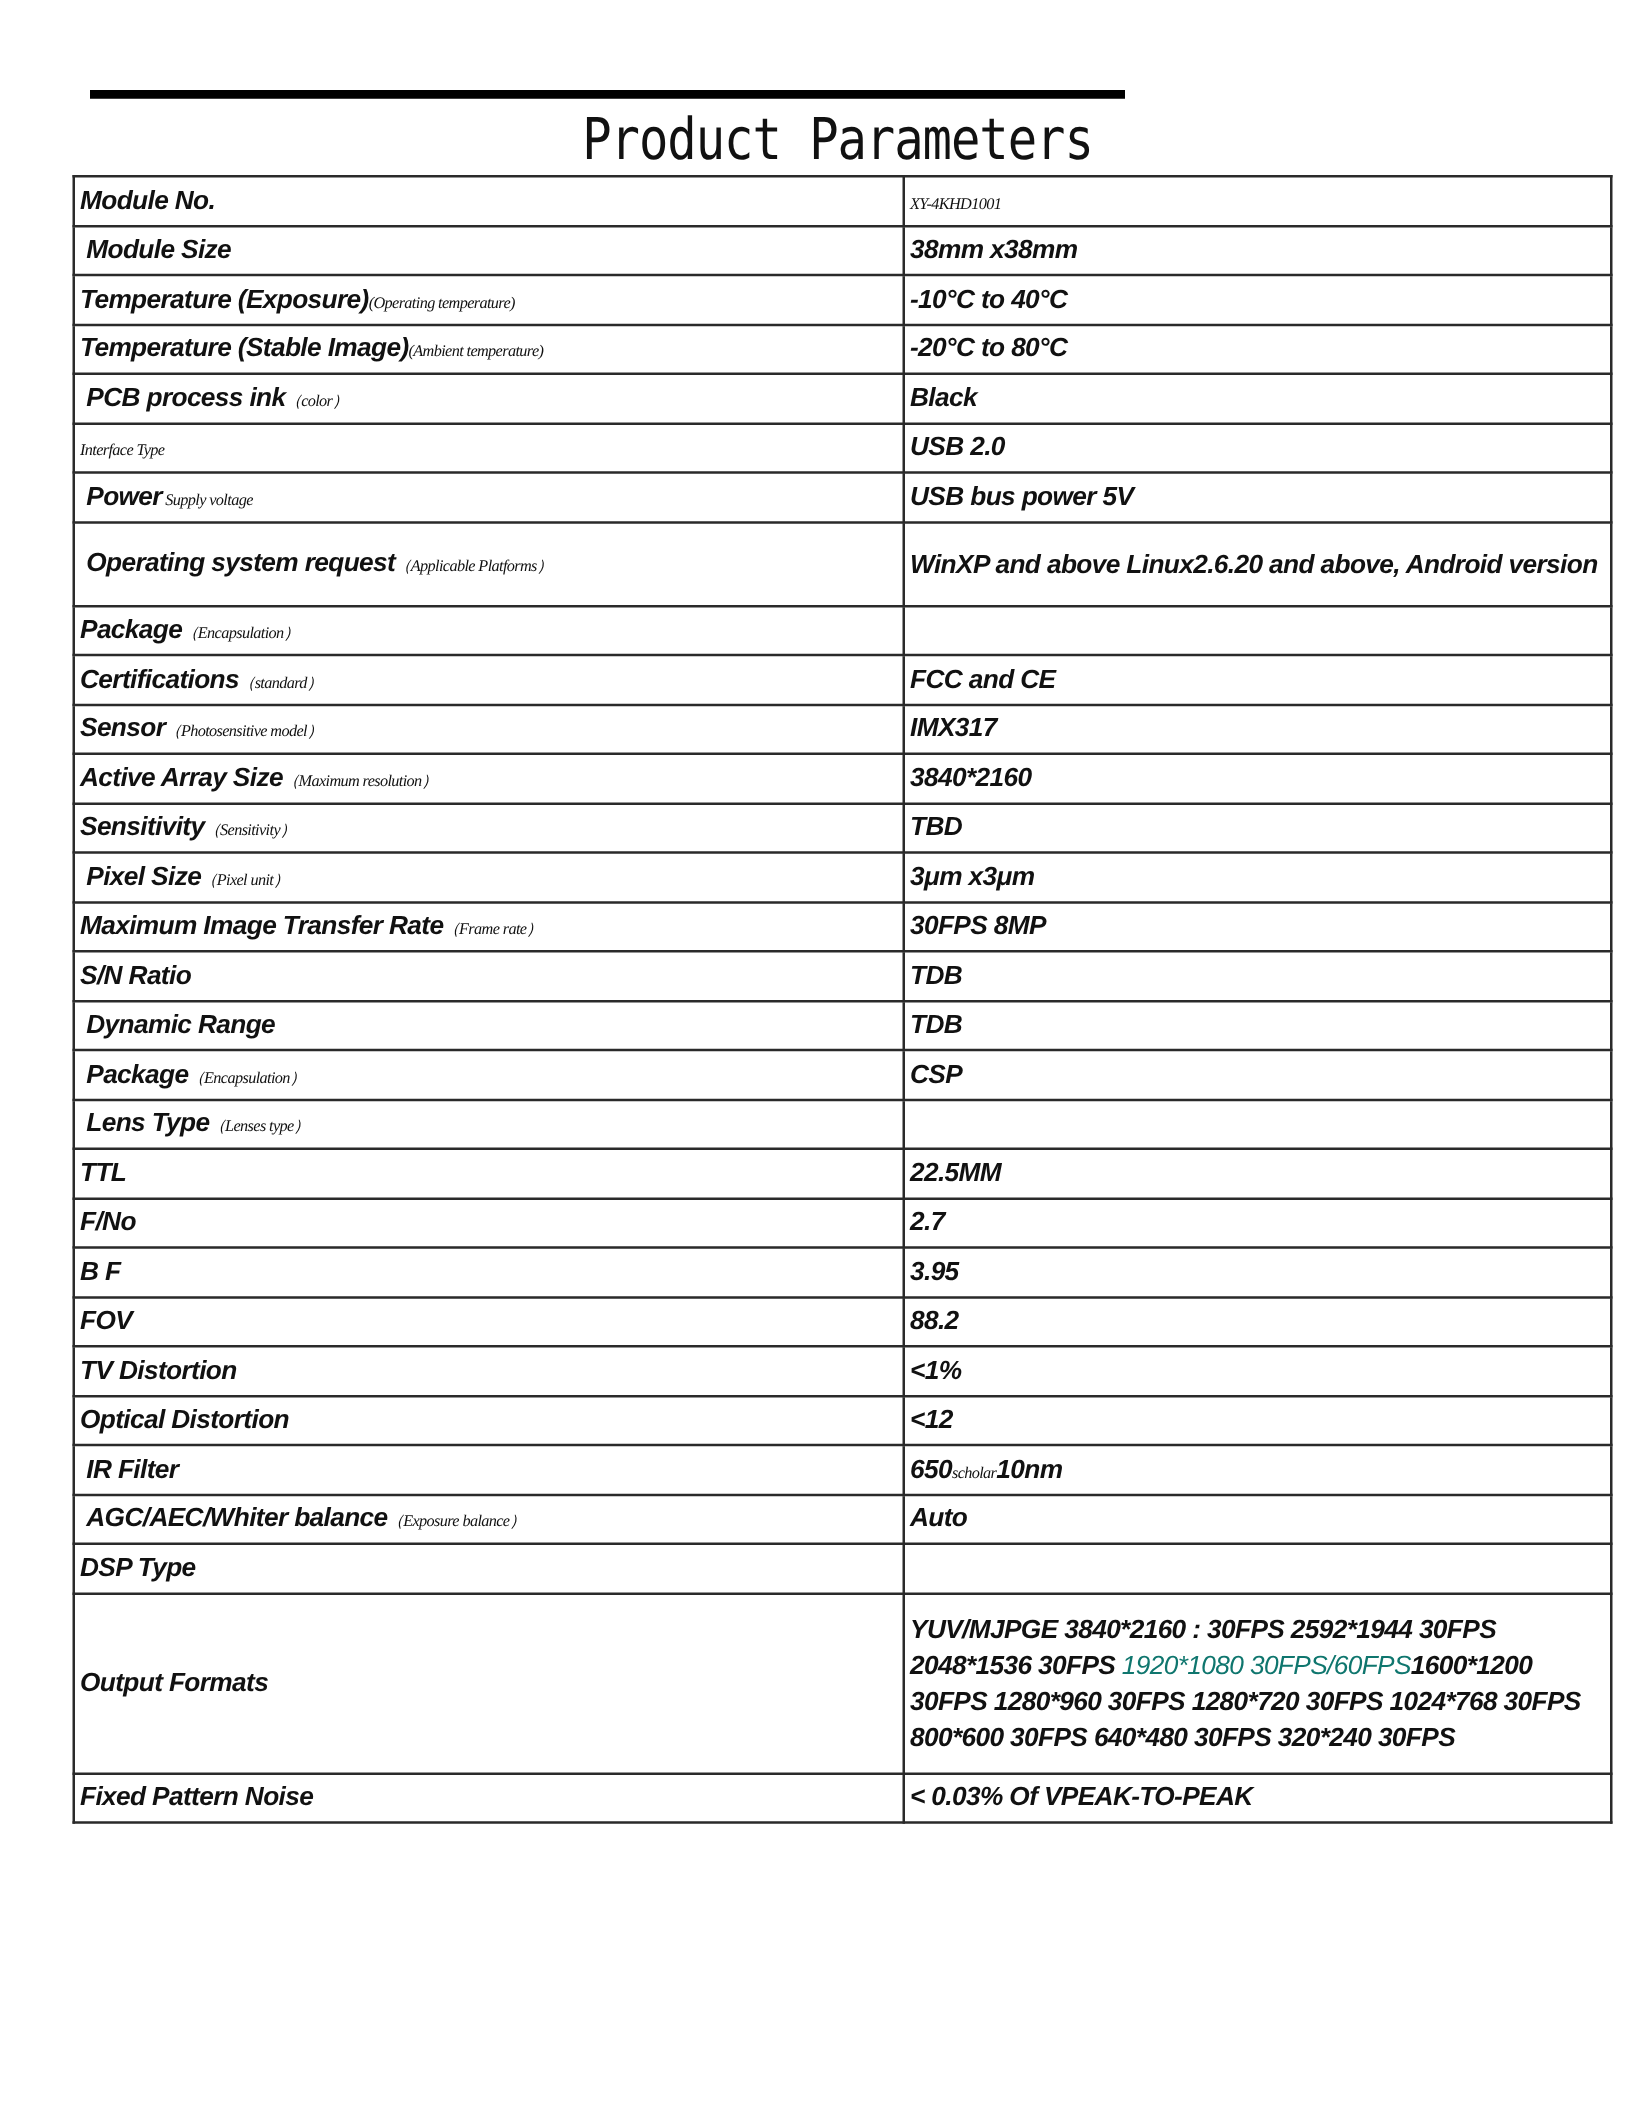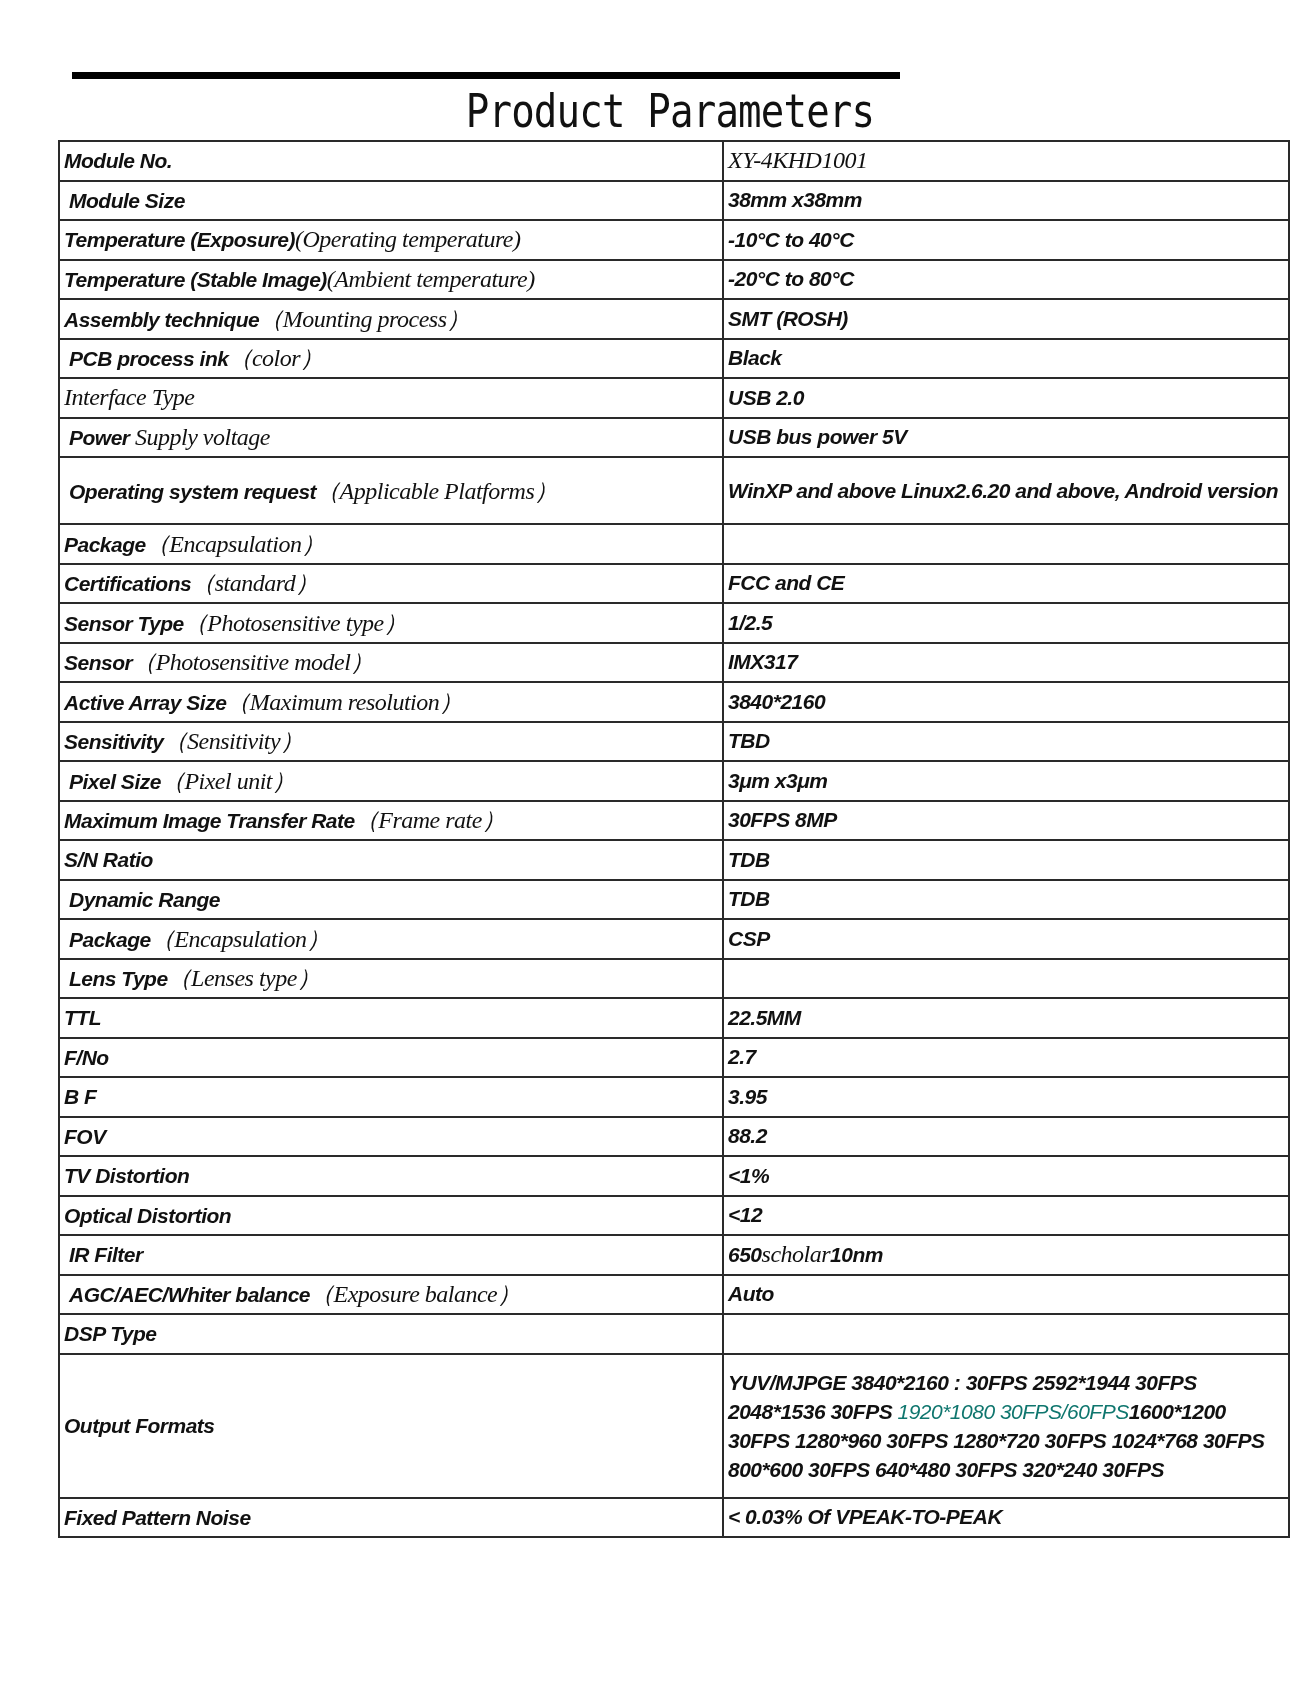--- a/index.html
+++ b/index.html
@@ -16,21 +16,21 @@
     border-collapse: collapse; table-layout: fixed;
   }
   table.params td {
     border: 2px solid #2a2a2a; height: 37.5px; padding: 0 4px;
     font-family: "Liberation Sans", sans-serif; font-weight: bold; font-style: italic;
     font-size: 21px; vertical-align: middle; white-space: nowrap; overflow: hidden;
     letter-spacing: -0.5px;
   }
   table.params td.label { width: 654px; }
   table.params td.value { width: 556px; }
-  .serif { font-family: "Liberation Serif", serif; font-weight: normal; font-size: 24px; }
+  .serif { font-family: "Liberation Serif", serif; font-weight: normal; font-size: 13px; }
   .indent { padding-left: 9px !important; }
   tr.tall td { height: 65px; }
   tr.xtall td { height: 142px; }
   td.wrap { white-space: normal !important; line-height: 29px; }
   .blue { color: #0f766e; }
   .nb { font-weight: normal; }
 </style>
 </head>
 <body>
 
@@ -49,24 +49,20 @@
       </tr>
       <tr>
         <td class="label"><span>Temperature (Exposure)</span><span class="serif">(Operating temperature)</span></td>
         <td class="value"><span>-10°C to 40°C</span></td>
       </tr>
       <tr>
         <td class="label"><span>Temperature (Stable Image)</span><span class="serif">(Ambient temperature)</span></td>
         <td class="value"><span>-20°C to 80°C</span></td>
       </tr>
       <tr>
-        <td class="label"><span>Assembly technique</span><span class="serif">（Mounting process）</span></td>
-        <td class="value"><span>SMT (ROSH)</span></td>
-      </tr>
-      <tr>
         <td class="label indent"><span>PCB process ink</span><span class="serif">（color）</span></td>
         <td class="value"><span>Black</span></td>
       </tr>
       <tr>
         <td class="label"><span></span><span class="serif">Interface Type</span></td>
         <td class="value"><span>USB 2.0</span></td>
       </tr>
       <tr>
         <td class="label indent"><span>Power</span><span class="serif"> Supply voltage</span></td>
         <td class="value"><span>USB bus power 5V</span></td>
@@ -75,24 +71,20 @@
         <td class="label indent"><span>Operating system request</span><span class="serif">（Applicable Platforms）</span></td>
         <td class="value wrap"><span>WinXP and above Linux2.6.20 and above, Android version</span></td>
       </tr>
       <tr>
         <td class="label"><span>Package</span><span class="serif">（Encapsulation）</span></td>
         <td class="value"><span></span></td>
       </tr>
       <tr>
         <td class="label"><span>Certifications</span><span class="serif">（standard）</span></td>
         <td class="value"><span>FCC and CE</span></td>
-      </tr>
-      <tr>
-        <td class="label"><span>Sensor Type</span><span class="serif">（Photosensitive type）</span></td>
-        <td class="value"><span>1/2.5</span></td>
       </tr>
       <tr>
         <td class="label"><span>Sensor</span><span class="serif">（Photosensitive model）</span></td>
         <td class="value"><span>IMX317</span></td>
       </tr>
       <tr>
         <td class="label"><span>Active Array Size</span><span class="serif">（Maximum resolution）</span></td>
         <td class="value"><span>3840*2160</span></td>
       </tr>
       <tr>

